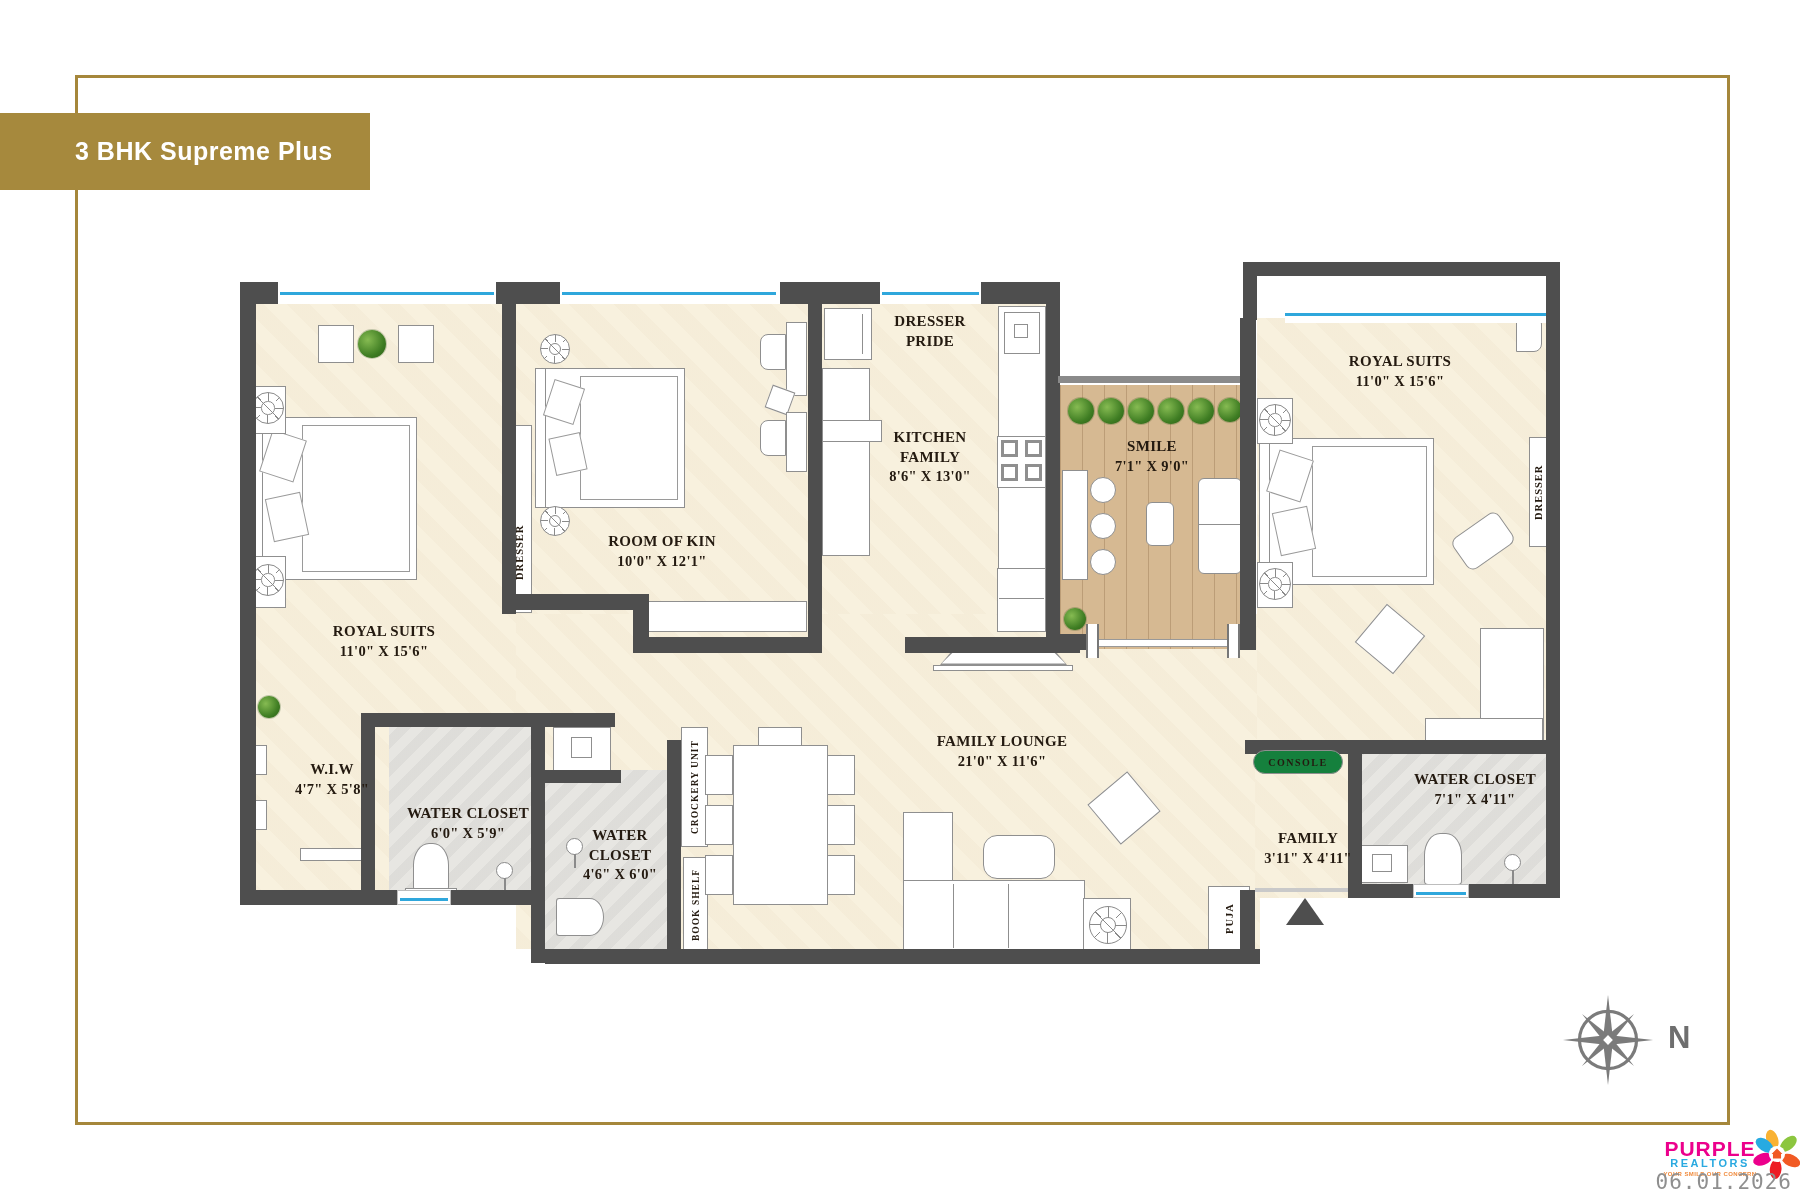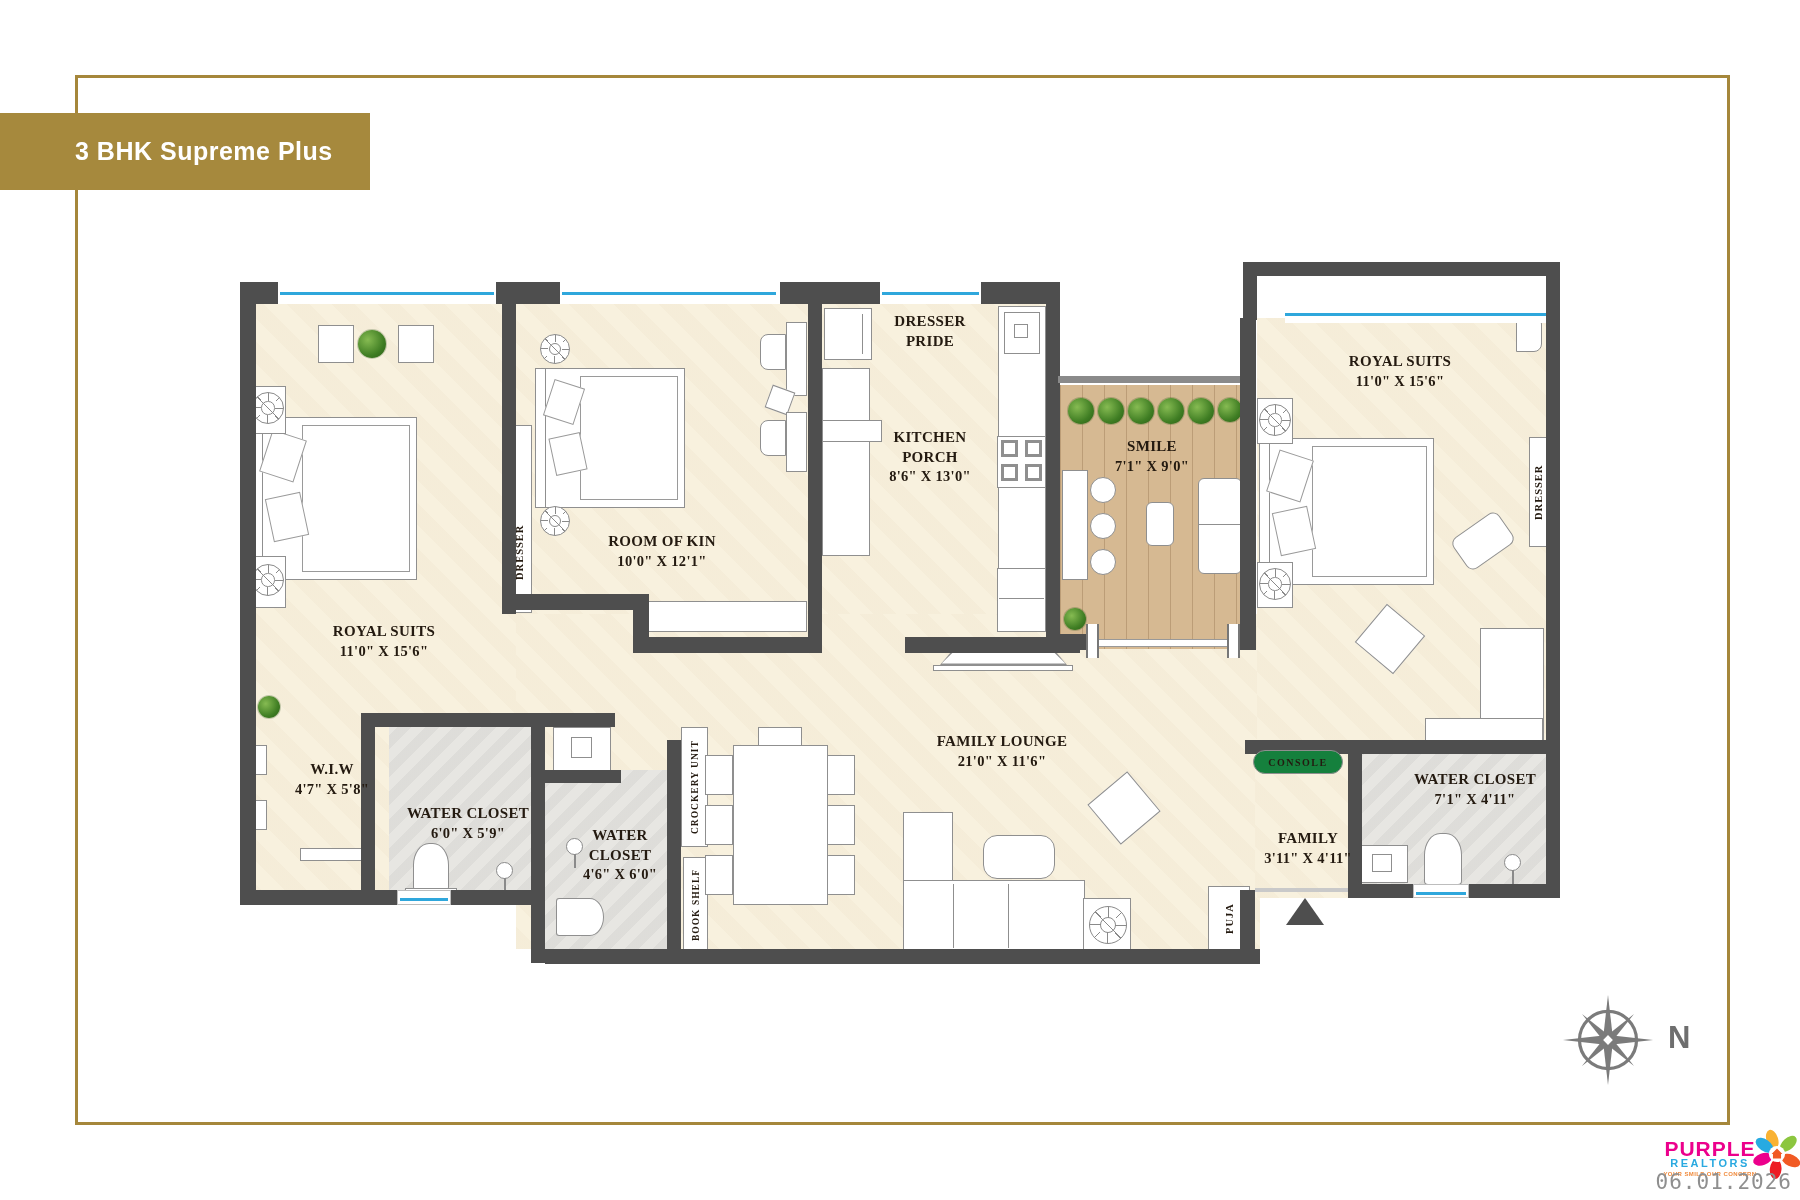--- a/index.html
+++ b/index.html
@@ -262,21 +262,21 @@
     <div class="abs" style="left:1255px;top:888px;width:93px;height:4px;background:#c9c9c9;"></div>
   </div>
 
   <div class="rlabel" style="left:284px;top:622px;width:200px;">
     <span>ROYAL SUITS</span><span class="dims">11'0" X 15'6"</span></div>
   <div class="rlabel" style="left:562px;top:532px;width:200px;">
     <span>ROOM OF KIN</span><span class="dims">10'0" X 12'1"</span></div>
   <div class="rlabel" style="left:880px;top:312px;width:100px;">
     <span>DRESSER PRIDE</span></div>
   <div class="rlabel" style="left:878px;top:428px;width:104px;">
-    <span>KITCHEN PORCH</span><span class="dims">8'6" X 13'0"</span></div>
+    <span>KITCHEN FAMILY</span><span class="dims">8'6" X 13'0"</span></div>
   <div class="rlabel" style="left:1072px;top:437px;width:160px;">
     <span>SMILE</span><span class="dims">7'1" X 9'0"</span></div>
   <div class="rlabel" style="left:1300px;top:352px;width:200px;">
     <span>ROYAL SUITS</span><span class="dims">11'0" X 15'6"</span></div>
   <div class="rlabel" style="left:262px;top:760px;width:140px;">
     <span>W.I.W</span><span class="dims">4'7" X 5'8"</span></div>
   <div class="rlabel" style="left:378px;top:804px;width:180px;">
     <span>WATER CLOSET</span><span class="dims">6'0" X 5'9"</span></div>
   <div class="rlabel" style="left:575px;top:826px;width:90px;">
     <span>WATER CLOSET</span><span class="dims">4'6" X 6'0"</span></div>

